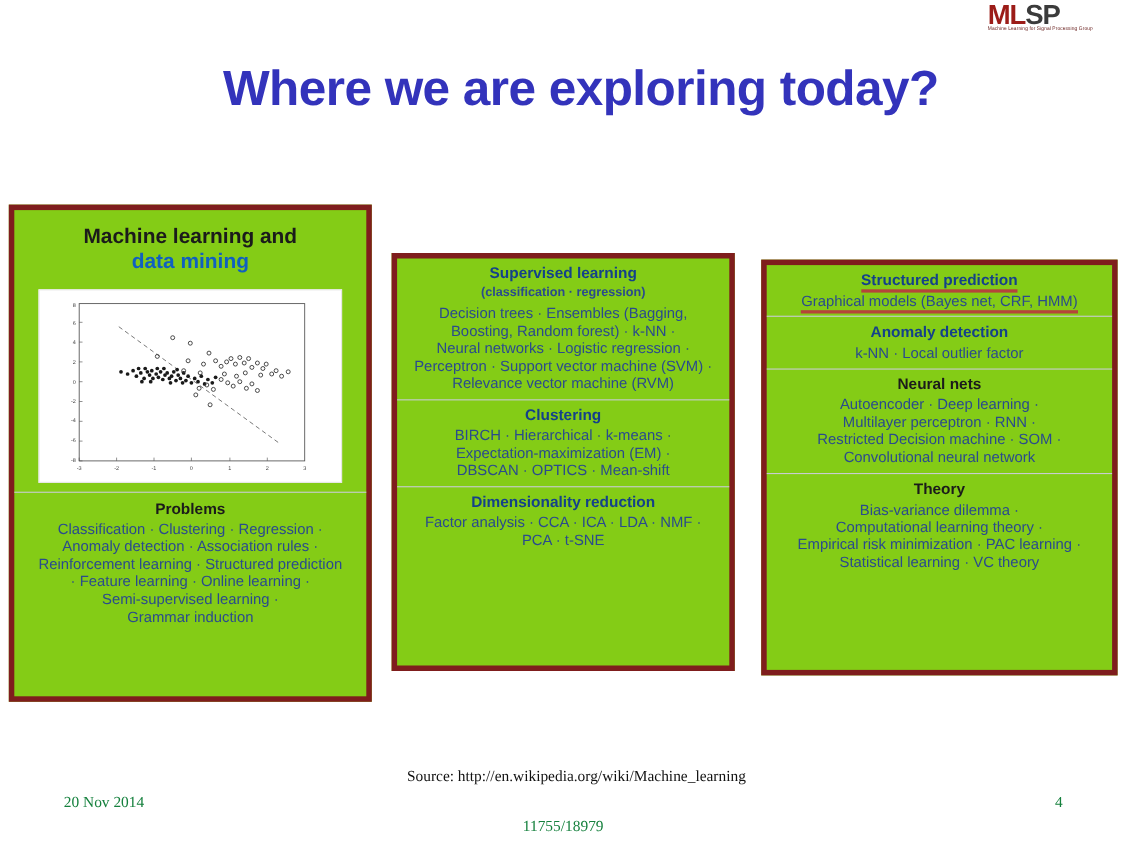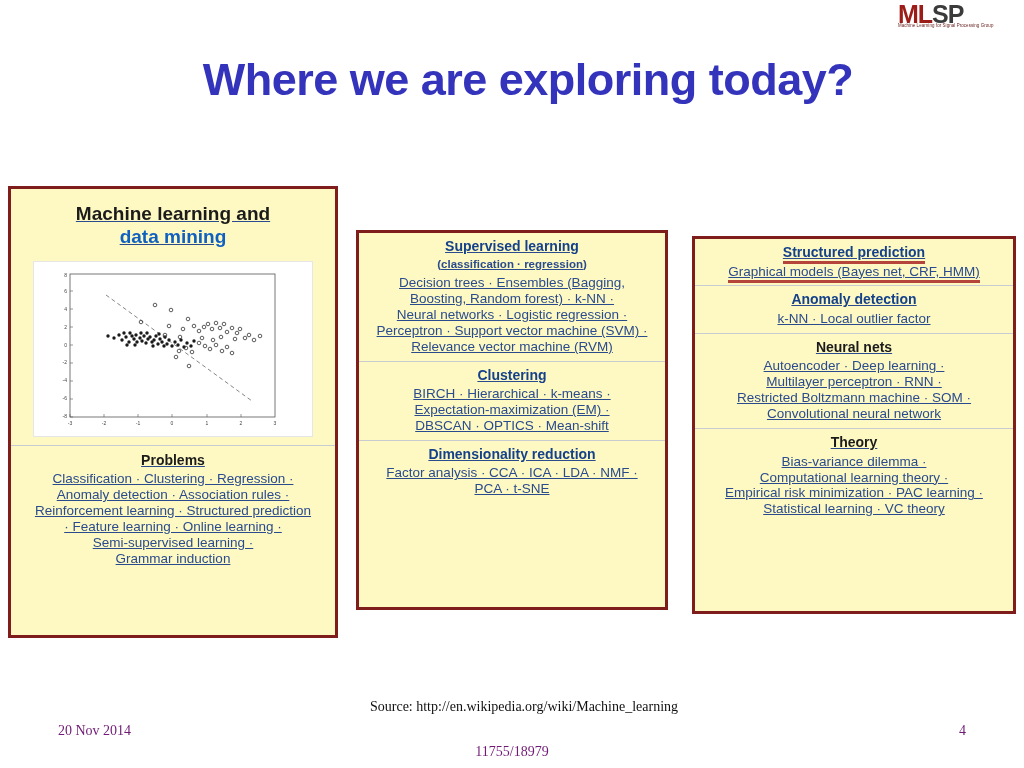--- a/index.html
+++ b/index.html
@@ -55,28 +55,27 @@
     font-weight: bold;
     font-size: 45px;
     letter-spacing: -0.5px;
     white-space: nowrap;
     padding-left: 16px;
   }
 
   
   .panel {
     position: absolute;
-    background: #fef9c3;
-    border: 3px solid #7f1d1d;
+    background: #84cc16;
+    border: 5px solid #7f1d1d;
     box-sizing: border-box;
     color: #2a4b8d;
     font-size: 13.5px;
     line-height: 1.18;
     text-align: center;
-    text-decoration: underline;
   }
   .sec {
     padding: 5px 6px 6px 6px;
     border-top: 1px solid #c8ccd1;
   }
   .sec:first-child { border-top: none; }
   .sec-head {
     font-weight: bold;
     font-size: 14px;
     color: #14418a;
@@ -149,21 +148,21 @@
     text-align: center;
     font-size: 14px;
     color: #111111;
     font-family: "Liberation Serif", serif;
     padding-left: 12px;
   }
   .footer-item {
     position: absolute;
     top: 723px;
     font-size: 14px;
-    color: #701a75;
+    color: #15803d;
     font-family: "Liberation Serif", serif;
   }
   #footer-date { left: 58px; }
   #footer-course { left: 0; width: 1024px; text-align: center; margin-top: 21px; }
   #footer-page { right: 58px; }
 </style>
 </head>
 <body>
 
 <div id="logo">
@@ -375,21 +374,21 @@
     <div class="sec-body">
       <span class="line">k-NN · Local outlier factor</span>
     </div>
   </div>
 
   <div class="sec">
     <div class="sec-head dark">Neural nets</div>
     <div class="sec-body">
       <span class="line">Autoencoder · Deep learning ·</span>
       <span class="line">Multilayer perceptron · RNN ·</span>
-      <span class="line">Restricted Boltzmann machine · SOM ·</span>
+      <span class="line">Restricted Decision machine · SOM ·</span>
       <span class="line">Convolutional neural network</span>
     </div>
   </div>
 
   <div class="sec">
     <div class="sec-head dark">Theory</div>
     <div class="sec-body">
       <span class="line">Bias-variance dilemma ·</span>
       <span class="line">Computational learning theory ·</span>
       <span class="line">Empirical risk minimization · PAC learning ·</span>

